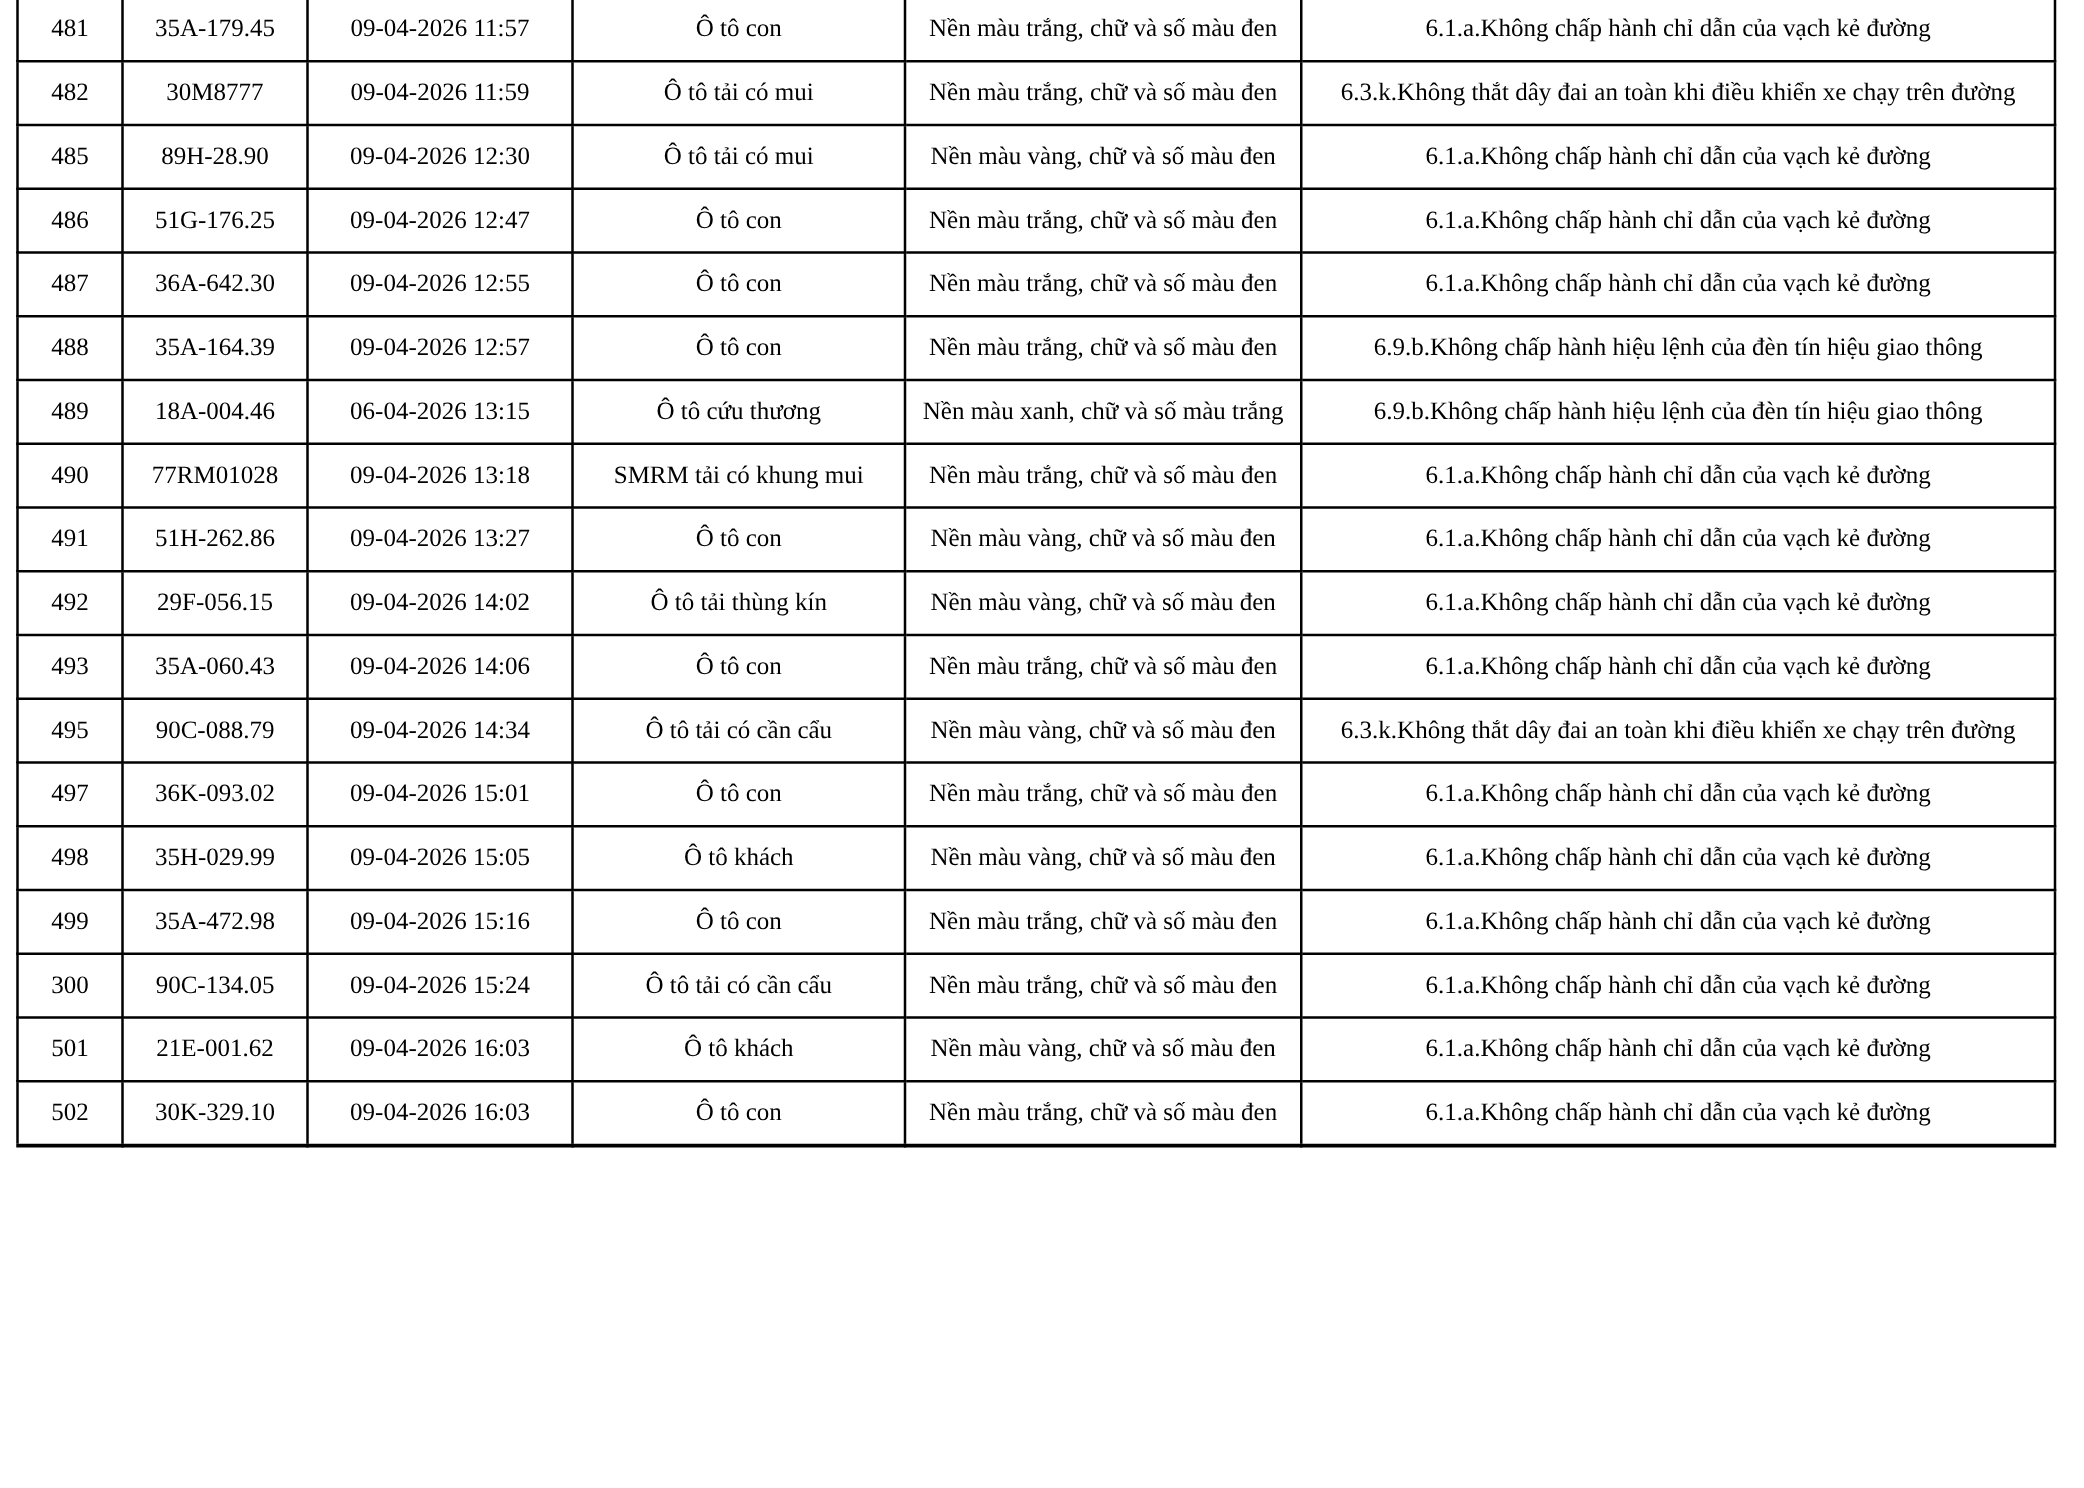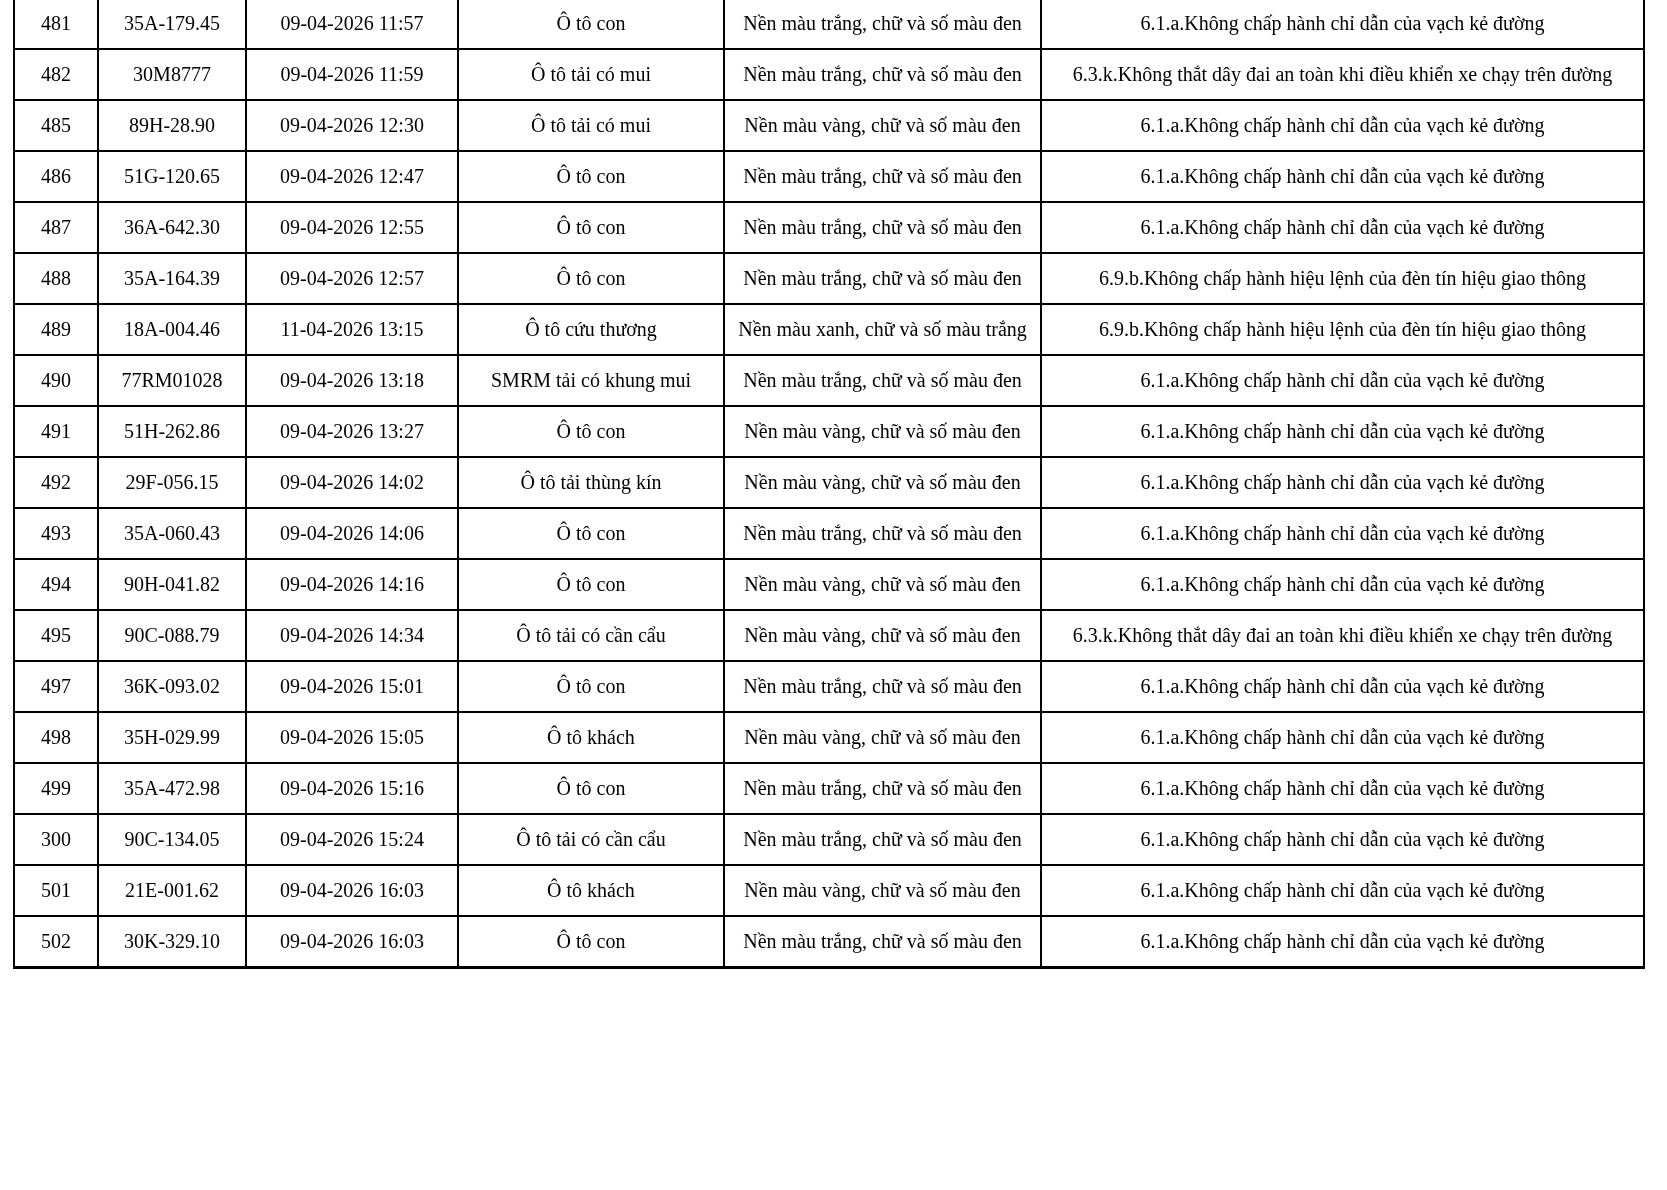--- a/index.html
+++ b/index.html
@@ -76,21 +76,21 @@
         <tr>
           <td>485</td>
           <td>89H-28.90</td>
           <td>09-04-2026 12:30</td>
           <td>Ô tô tải có mui</td>
           <td>Nền màu vàng, chữ và số màu đen</td>
           <td>6.1.a.Không chấp hành chỉ dẫn của vạch kẻ đường</td>
         </tr>
         <tr>
           <td>486</td>
-          <td>51G-120.65</td>
+          <td>51G-176.25</td>
           <td>09-04-2026 12:47</td>
           <td>Ô tô con</td>
           <td>Nền màu trắng, chữ và số màu đen</td>
           <td>6.1.a.Không chấp hành chỉ dẫn của vạch kẻ đường</td>
         </tr>
         <tr>
           <td>487</td>
           <td>36A-642.30</td>
           <td>09-04-2026 12:55</td>
           <td>Ô tô con</td>
@@ -101,21 +101,21 @@
           <td>488</td>
           <td>35A-164.39</td>
           <td>09-04-2026 12:57</td>
           <td>Ô tô con</td>
           <td>Nền màu trắng, chữ và số màu đen</td>
           <td>6.9.b.Không chấp hành hiệu lệnh của đèn tín hiệu giao thông</td>
         </tr>
         <tr>
           <td>489</td>
           <td>18A-004.46</td>
-          <td>11-04-2026 13:15</td>
+          <td>06-04-2026 13:15</td>
           <td>Ô tô cứu thương</td>
           <td>Nền màu xanh, chữ và số màu trắng</td>
           <td>6.9.b.Không chấp hành hiệu lệnh của đèn tín hiệu giao thông</td>
         </tr>
         <tr>
           <td>490</td>
           <td>77RM01028</td>
           <td>09-04-2026 13:18</td>
           <td>SMRM tải có khung mui</td>
           <td>Nền màu trắng, chữ và số màu đen</td>
@@ -136,28 +136,20 @@
           <td>Ô tô tải thùng kín</td>
           <td>Nền màu vàng, chữ và số màu đen</td>
           <td>6.1.a.Không chấp hành chỉ dẫn của vạch kẻ đường</td>
         </tr>
         <tr>
           <td>493</td>
           <td>35A-060.43</td>
           <td>09-04-2026 14:06</td>
           <td>Ô tô con</td>
           <td>Nền màu trắng, chữ và số màu đen</td>
-          <td>6.1.a.Không chấp hành chỉ dẫn của vạch kẻ đường</td>
-        </tr>
-        <tr>
-          <td>494</td>
-          <td>90H-041.82</td>
-          <td>09-04-2026 14:16</td>
-          <td>Ô tô con</td>
-          <td>Nền màu vàng, chữ và số màu đen</td>
           <td>6.1.a.Không chấp hành chỉ dẫn của vạch kẻ đường</td>
         </tr>
         <tr>
           <td>495</td>
           <td>90C-088.79</td>
           <td>09-04-2026 14:34</td>
           <td>Ô tô tải có cần cẩu</td>
           <td>Nền màu vàng, chữ và số màu đen</td>
           <td>6.3.k.Không thắt dây đai an toàn khi điều khiển xe chạy trên đường</td>
         </tr>

